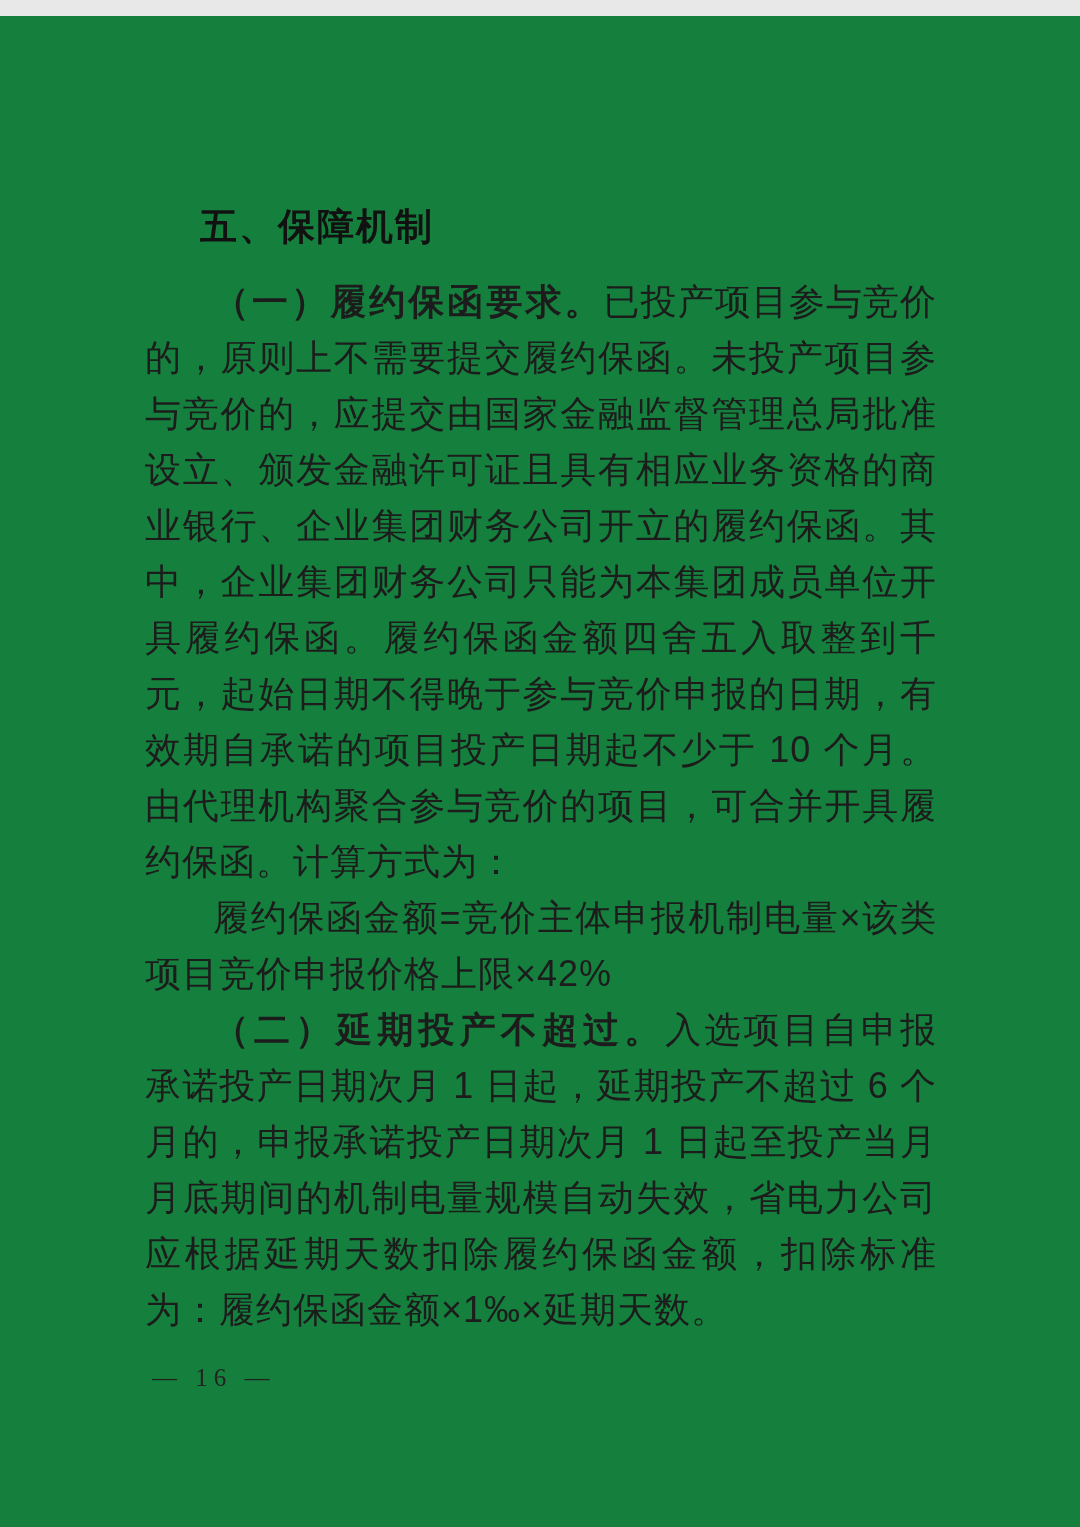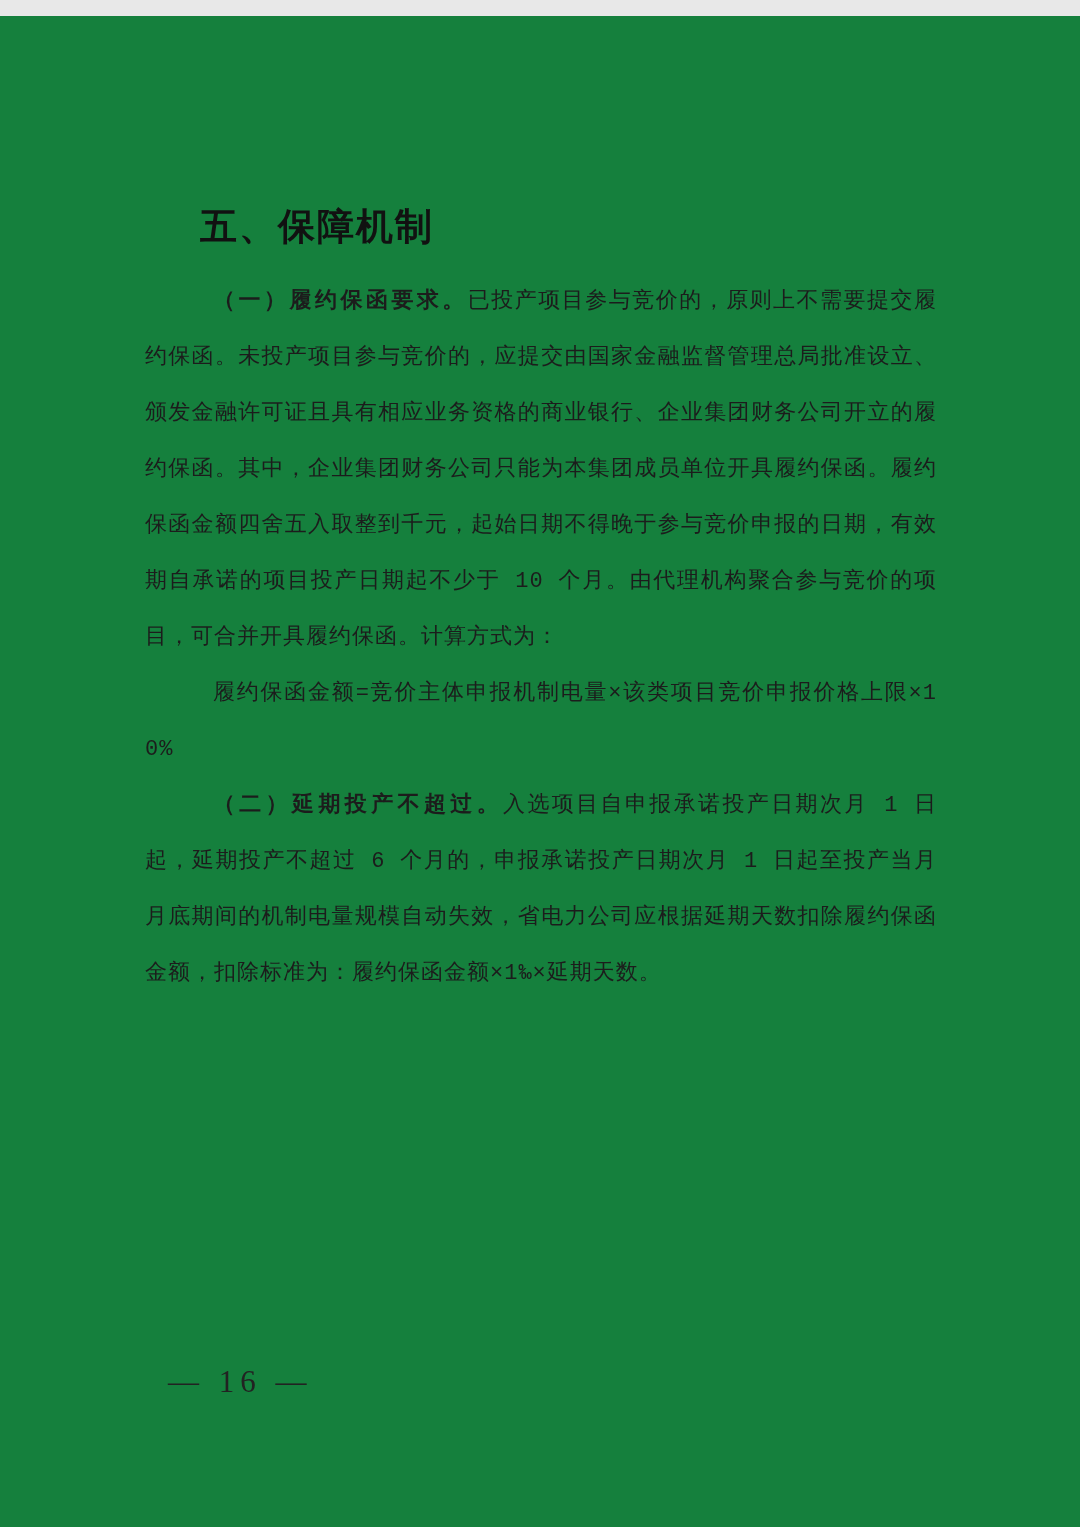--- a/index.html
+++ b/index.html
@@ -26,54 +26,54 @@
     margin: 0 0 24px 55px;
     font-family: "Liberation Sans", "DejaVu Sans", sans-serif;
     font-weight: bold;
     font-size: 37px;
     line-height: 46px;
     letter-spacing: 2px;
     color: #111111;
   }
   .para {
     margin: 0;
-    font-family: Liberation Mono, monospace;
-    font-size: 22px;
+    font-family: Liberation Sans, sans-serif;
+    font-size: 36px;
     line-height: 56px;
     text-align: justify;
     text-justify: inter-character;
     text-indent: 68px;
     letter-spacing: 1px;
     word-break: break-all;
   }
   .para .lead {
     font-weight: bold;
     letter-spacing: 3px;
   }
   .footer {
     position: absolute;
-    left: 168px;
+    left: 152px;
     top: 1348px;
     font-family: "Liberation Serif", "DejaVu Serif", serif;
-    font-size: 31px;
+    font-size: 25px;
     letter-spacing: 6px;
     color: #222222;
   }
 </style>
 </head>
 <body>
 
 <div class="page">
   <div class="content">
 
     <h1 class="heading">五、保障机制</h1>
 
     <p class="para"><span class="lead">（一）履约保函要求。</span><span>已投产项目参与竞价的，原则上不需要提交履约保函。未投产项目参与竞价的，应提交由国家金融监督管理总局批准设立、颁发金融许可证且具有相应业务资格的商业银行、企业集团财务公司开立的履约保函。其中，企业集团财务公司只能为本集团成员单位开具履约保函。履约保函金额四舍五入取整到千元，起始日期不得晚于参与竞价申报的日期，有效期自承诺的项目投产日期起不少于 10 个月。由代理机构聚合参与竞价的项目，可合并开具履约保函。计算方式为：</span></p>
 
-    <p class="para"><span>履约保函金额=竞价主体申报机制电量×该类项目竞价申报价格上限×10%</span></p>
+    <p class="para"><span>履约保函金额=竞价主体申报机制电量×该类项目竞价申报价格上限×42%</span></p>
 
 
     <p class="para"><span class="lead">（二）延期投产不超过。</span><span>入选项目自申报承诺投产日期次月 1 日起，延期投产不超过 6 个月的，申报承诺投产日期次月 1 日起至投产当月月底期间的机制电量规模自动失效，省电力公司应根据延期天数扣除履约保函金额，扣除标准为：履约保函金额×1‰×延期天数。</span></p>
 
   </div>
 
   <div class="footer">— 16 —</div>
 </div>
 
 </body></html>

